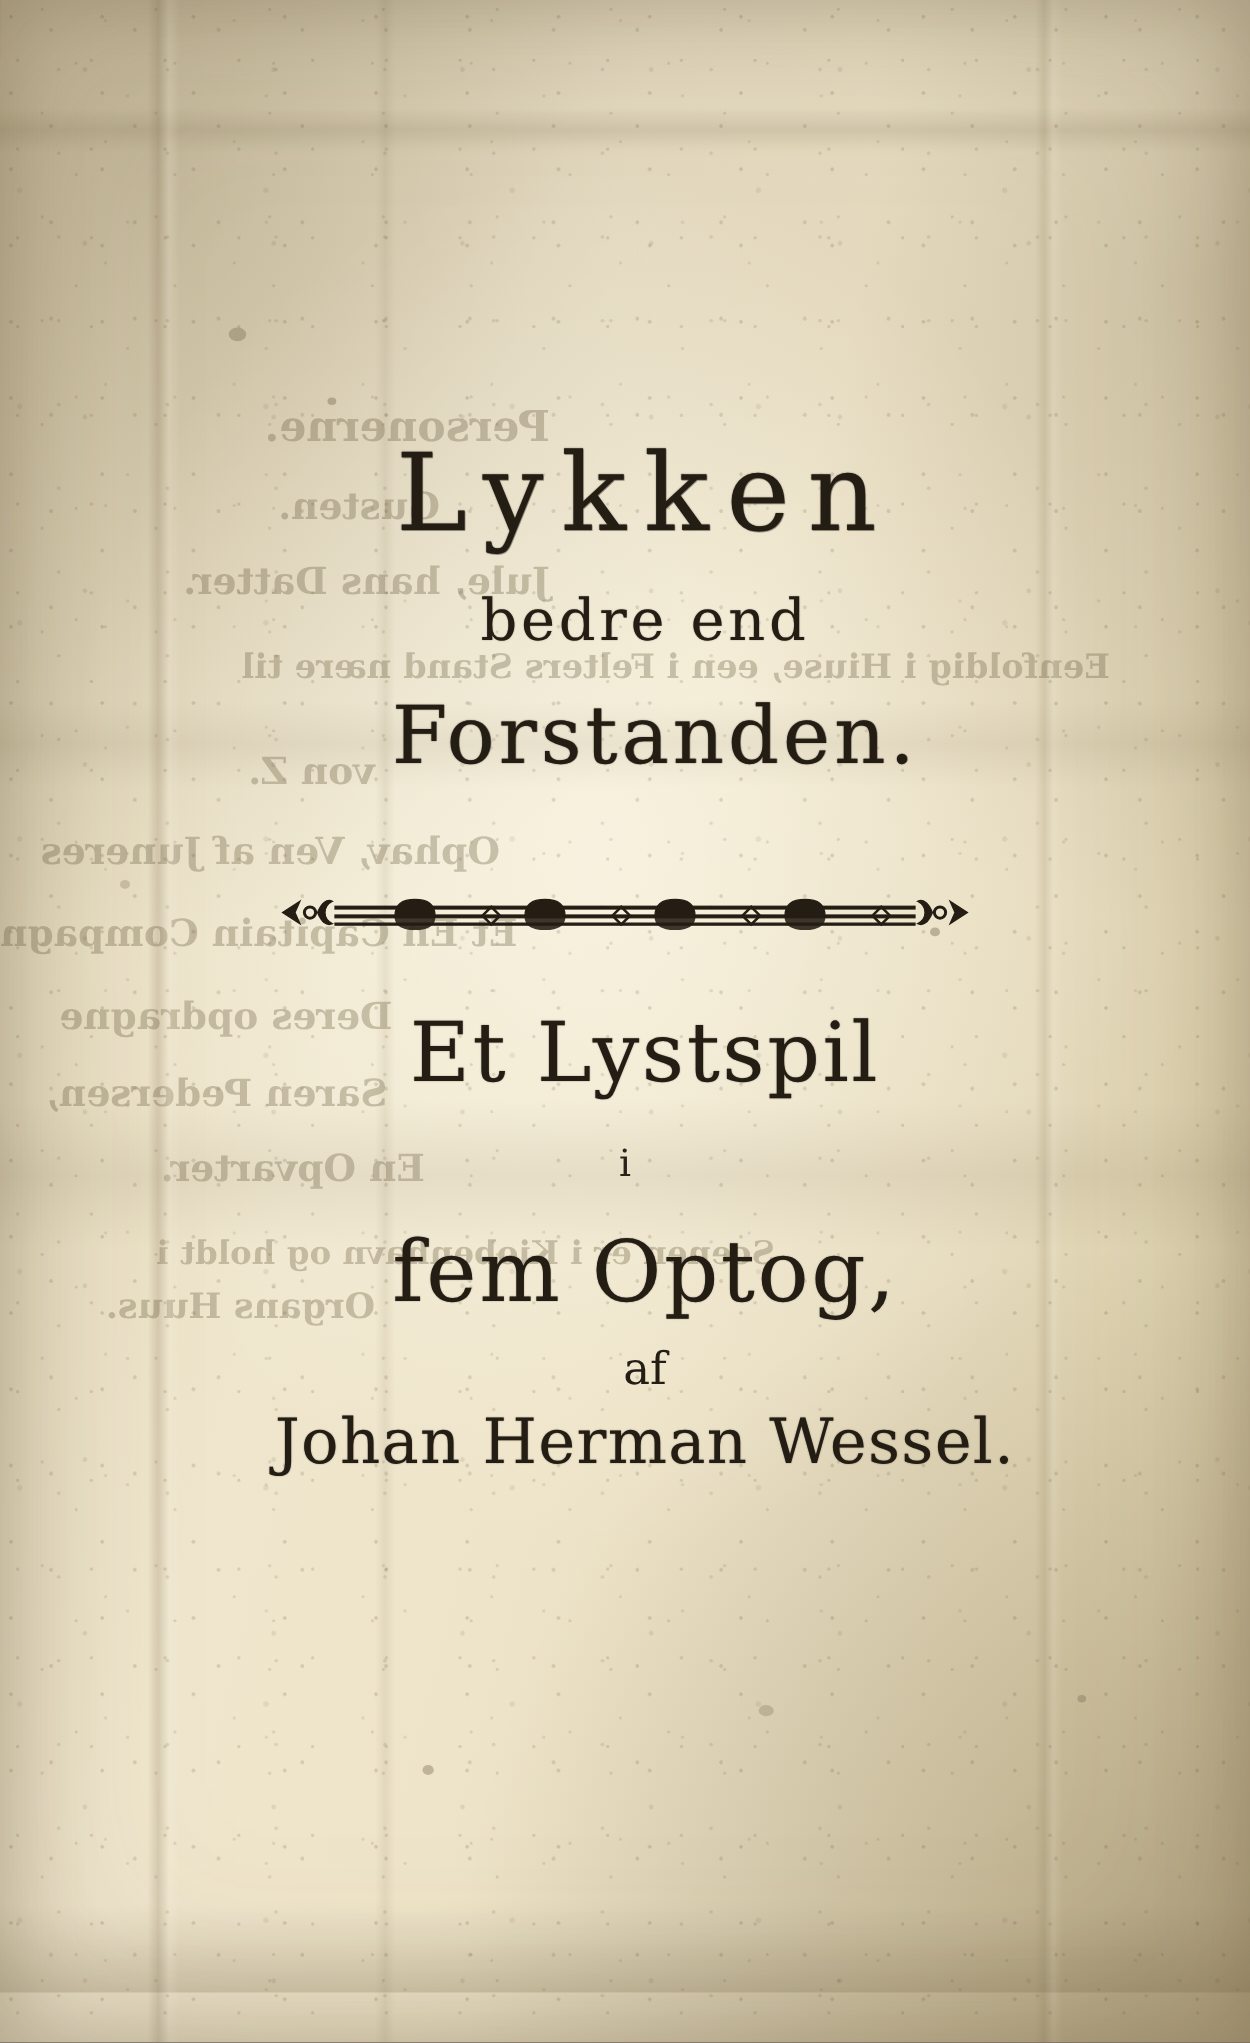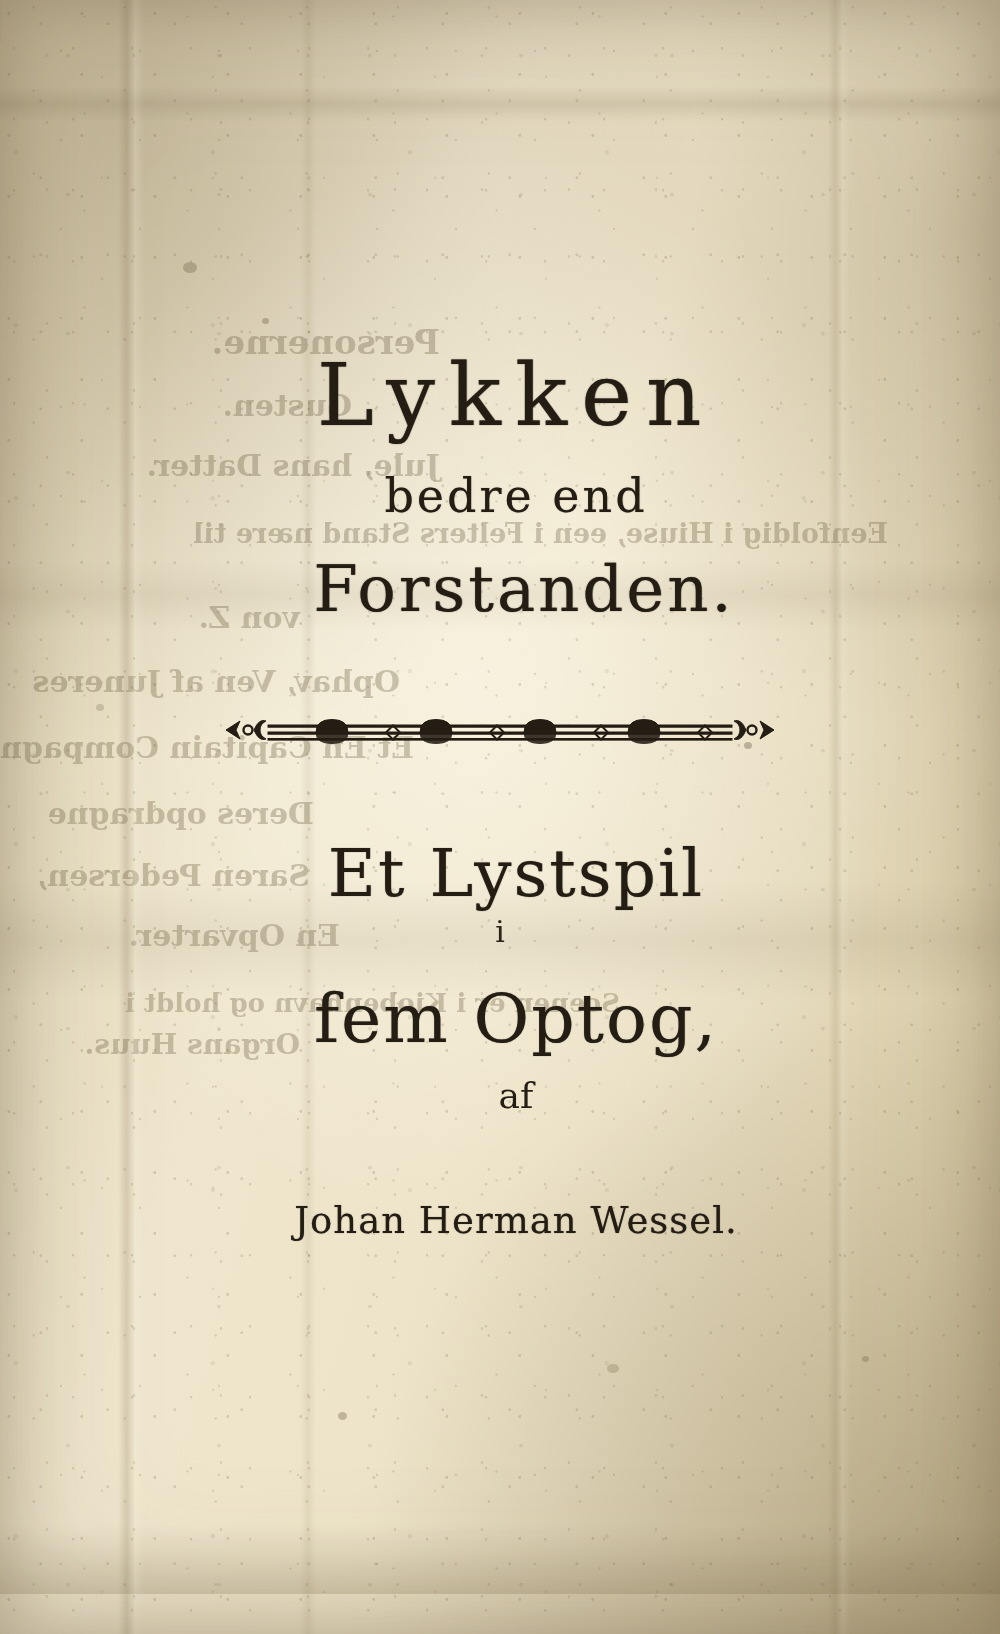--- a/index.html
+++ b/index.html
@@ -159,21 +159,21 @@
     left: 50%;
     transform: translateX(-50%);
     top: 706px;
     width: 560px;
     height: 48px;
   }
 
   .t-lystspil {
     position: absolute;
     left: 0; right: 0;
-    top: 841px;
+    top: 810px;
     font-size: 66px;
     letter-spacing: 2px;
     line-height: 1;
     text-shadow: 0 0 1.1px rgba(30,24,16,0.6);
   }
   .t-i {
     position: absolute;
     left: 0; right: 0;
     top: 917px;
     font-size: 30px;
@@ -193,22 +193,22 @@
   .t-af {
     position: absolute;
     left: 0; right: 0;
     top: 1078px;
     font-size: 36px;
     line-height: 1;
   }
   .t-author {
     position: absolute;
     left: 0; right: 0;
-    top: 1202px;
-    font-size: 37px;
+    top: 1128px;
+    font-size: 50px;
     letter-spacing: 1px;
     line-height: 1;
     text-shadow: 0 0 1.1px rgba(30,24,16,0.6);
   }
 
   
   .speck {
     position: absolute;
     border-radius: 50%;
     background: rgba(70,56,34,0.55);

